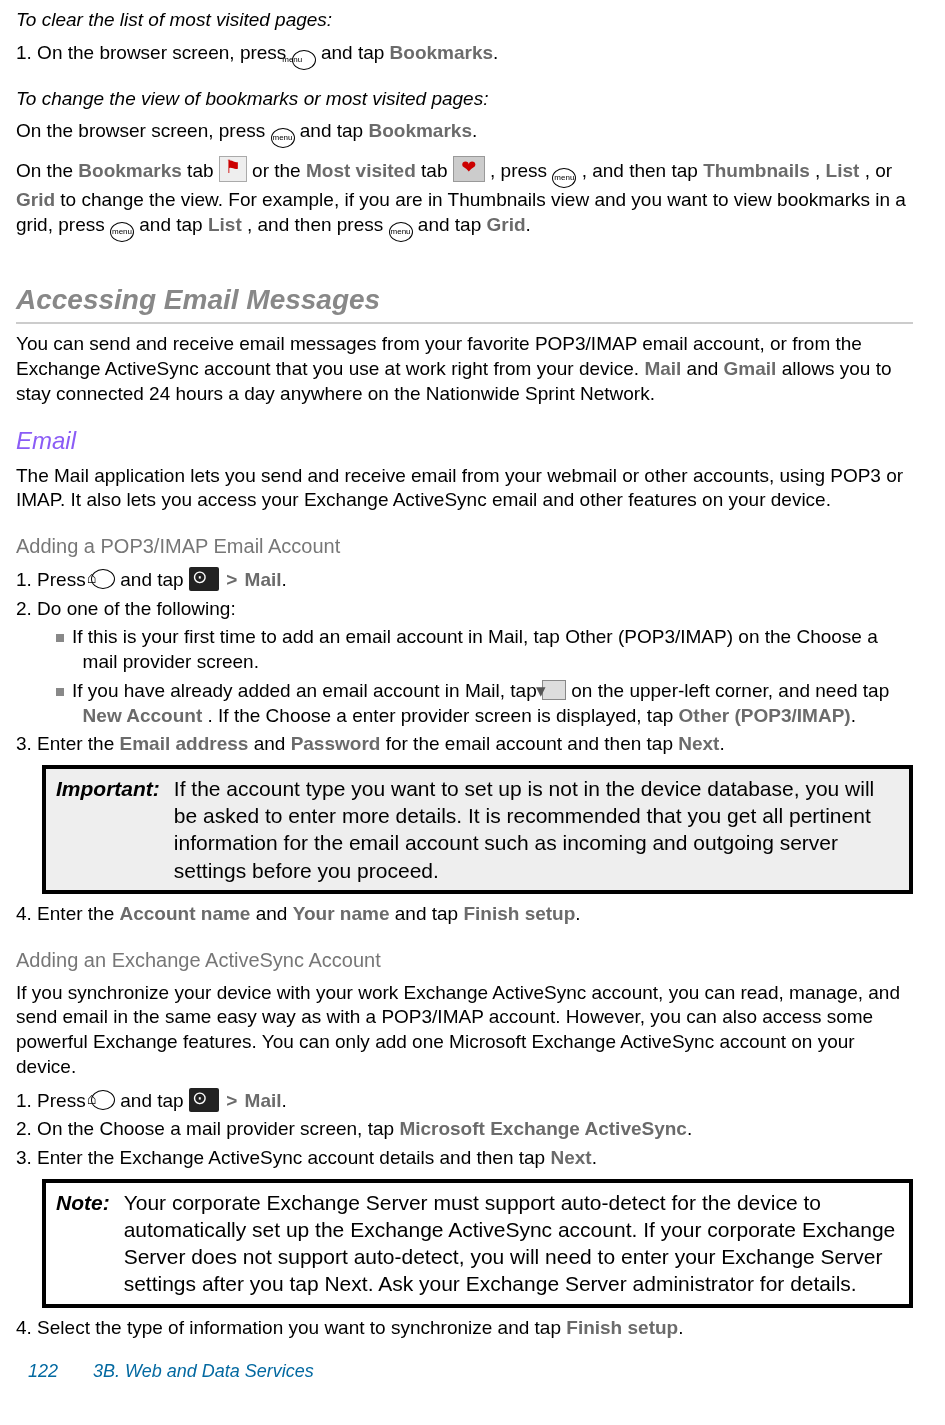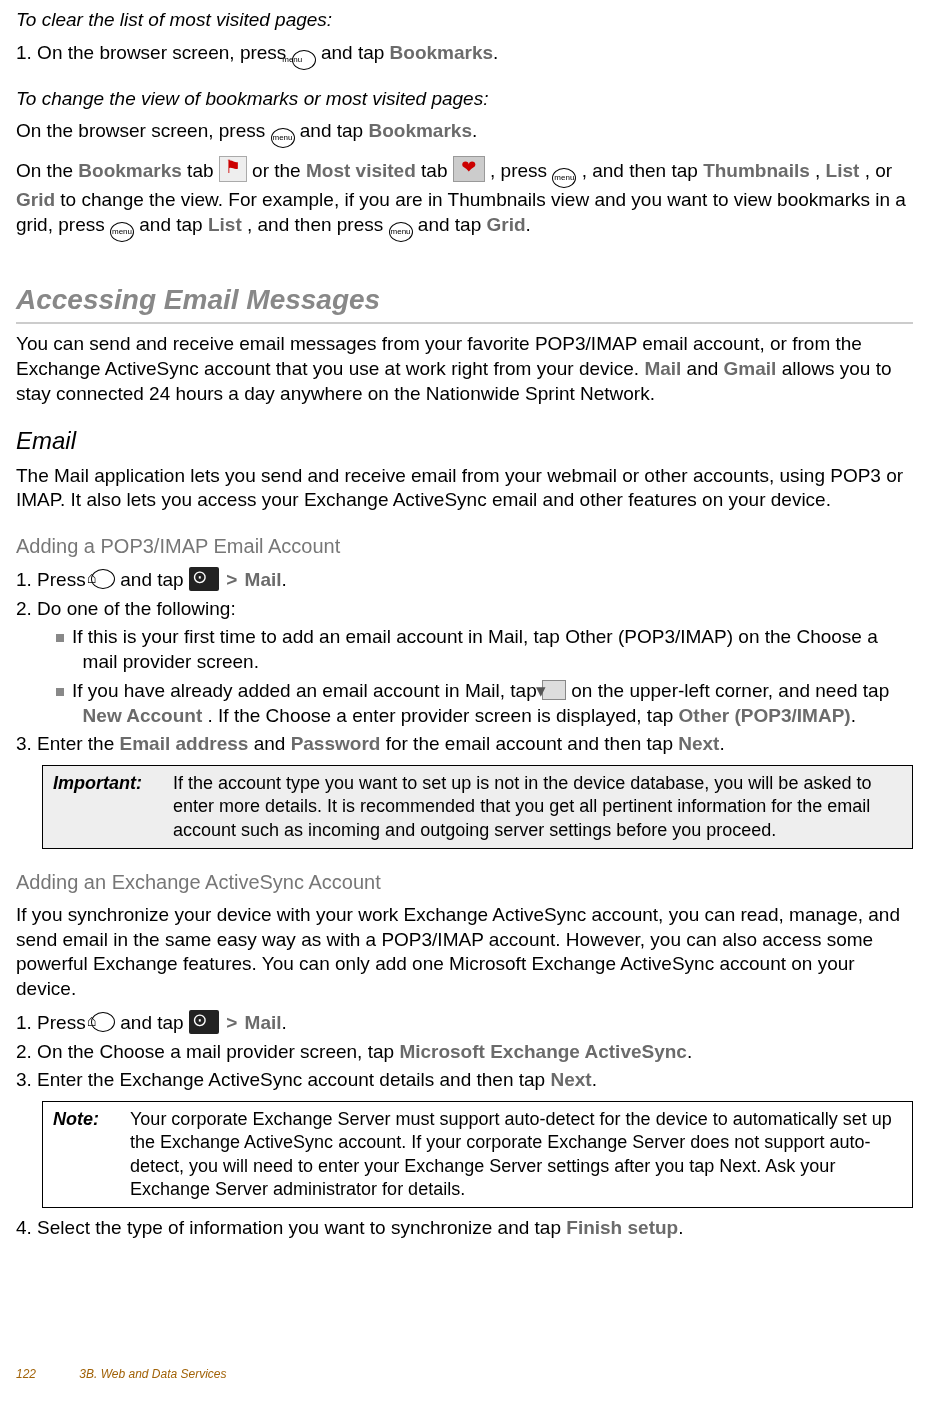--- a/index.html
+++ b/index.html
@@ -31,53 +31,52 @@
     padding-bottom: 2px;
     font-weight: 700;
   }
   .h2-inner {
     border-bottom: 2px solid #ccc;
     display: block;
     padding-bottom: 4px;
     margin-bottom: -4px;
   }
   .h3 {
-    color: #000000;
+    color: #8b5cf6;
     font-style: italic;
     font-size: 24px;
     margin-top: 18px;
     margin-bottom: 6px;
     font-weight: 500;
   }
   .h4 {
     color: #777;
     font-size: 20px;
     margin-top: 20px;
     margin-bottom: 8px;
     font-weight: 400;
   }
   .bullet { margin: 4px 0 4px 40px; text-indent: -1.4em; padding-left: 1.4em; }
   .sqblt { display:inline-block; width:8px; height:8px; background:#888; vertical-align: middle; margin-right: 8px;}
   .infobox {
-    border: 1px solid #000000;
+    border: 4px solid #000000;
     padding: 6px 10px;
     margin: 8px 0 8px 26px;
     display: flex;
-    font-size: 18px;
-    gap: 17px;
+    font-size: 21px;
   }
   .infobox.shade { background: #eeeeee; }
   .infobox .label { font-style: italic; font-weight: bold; white-space: nowrap; padding-right: 14px; }
   .footer {
     position: absolute;
     bottom: 42px;
-    left: 16px;
+    left: 28px;
     font-style: italic;
-    color: #a16207;
-    font-size: 12px;
+    color: #0369a1;
+    font-size: 18px;
   }
   .footer .pg { display:inline-block; width: 60px; }
 
   
   .icon-menu {
     display: inline-block;
     border: 1px solid #000;
     border-radius: 50%;
     font-size: 8px;
     height: 18px;
@@ -233,20 +232,28 @@
     <span class="bold-grey">Password</span>
     <span> for the email account and then tap </span>
     <span class="bold-grey">Next</span><span>.</span>
   </div>
 
   <div class="infobox shade">
     <div class="label">Important:</div>
     <div>If the account type you want to set up is not in the device database, you will be asked to enter more details. It is recommended that you get all pertinent information for the email account such as incoming and outgoing server settings before you proceed.</div>
   </div>
 
+  <div class="step">
+    <span>4. Enter the </span>
+    <span class="bold-grey">Account name</span>
+    <span> and </span>
+    <span class="bold-grey">Your name</span>
+    <span> and tap </span>
+    <span class="bold-grey">Finish setup</span><span>.</span>
+  </div>
 
   <div class="h4">Adding an Exchange ActiveSync Account</div>
   <div class="para">If you synchronize your device with your work Exchange ActiveSync account, you can read, manage, and send email in the same easy way as with a POP3/IMAP account. However, you can also access some powerful Exchange features. You can only add one Microsoft Exchange ActiveSync account on your device.</div>
 
   <div class="step">
     <span>1. Press </span>
     <span class="icon-home"></span>
     <span> and tap </span>
     <span class="icon-tile-dark"></span>
     <span class="gt"> &gt; </span>

